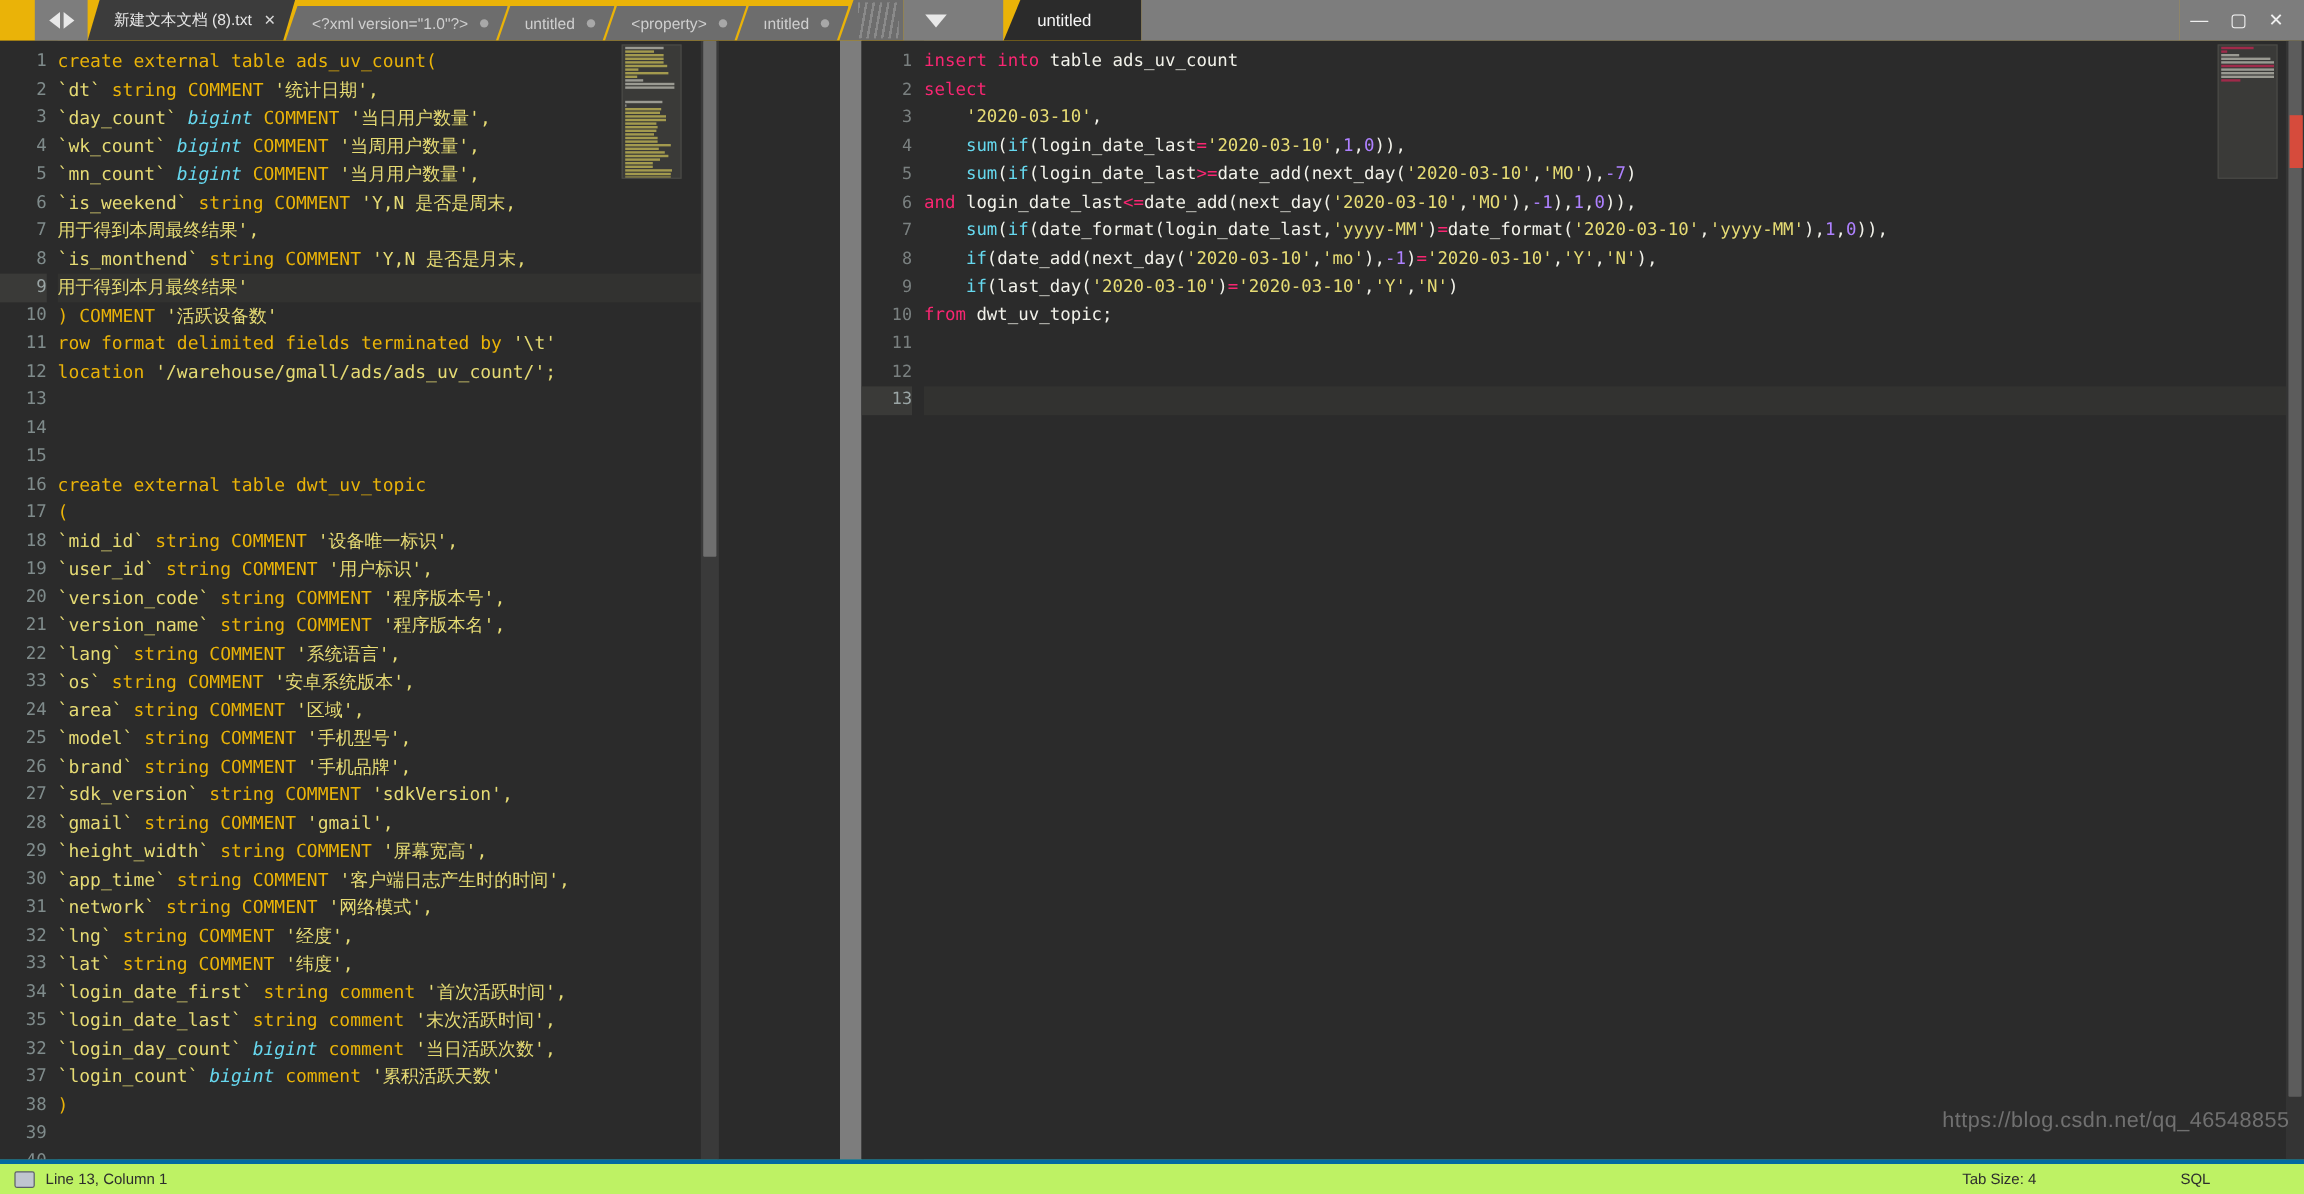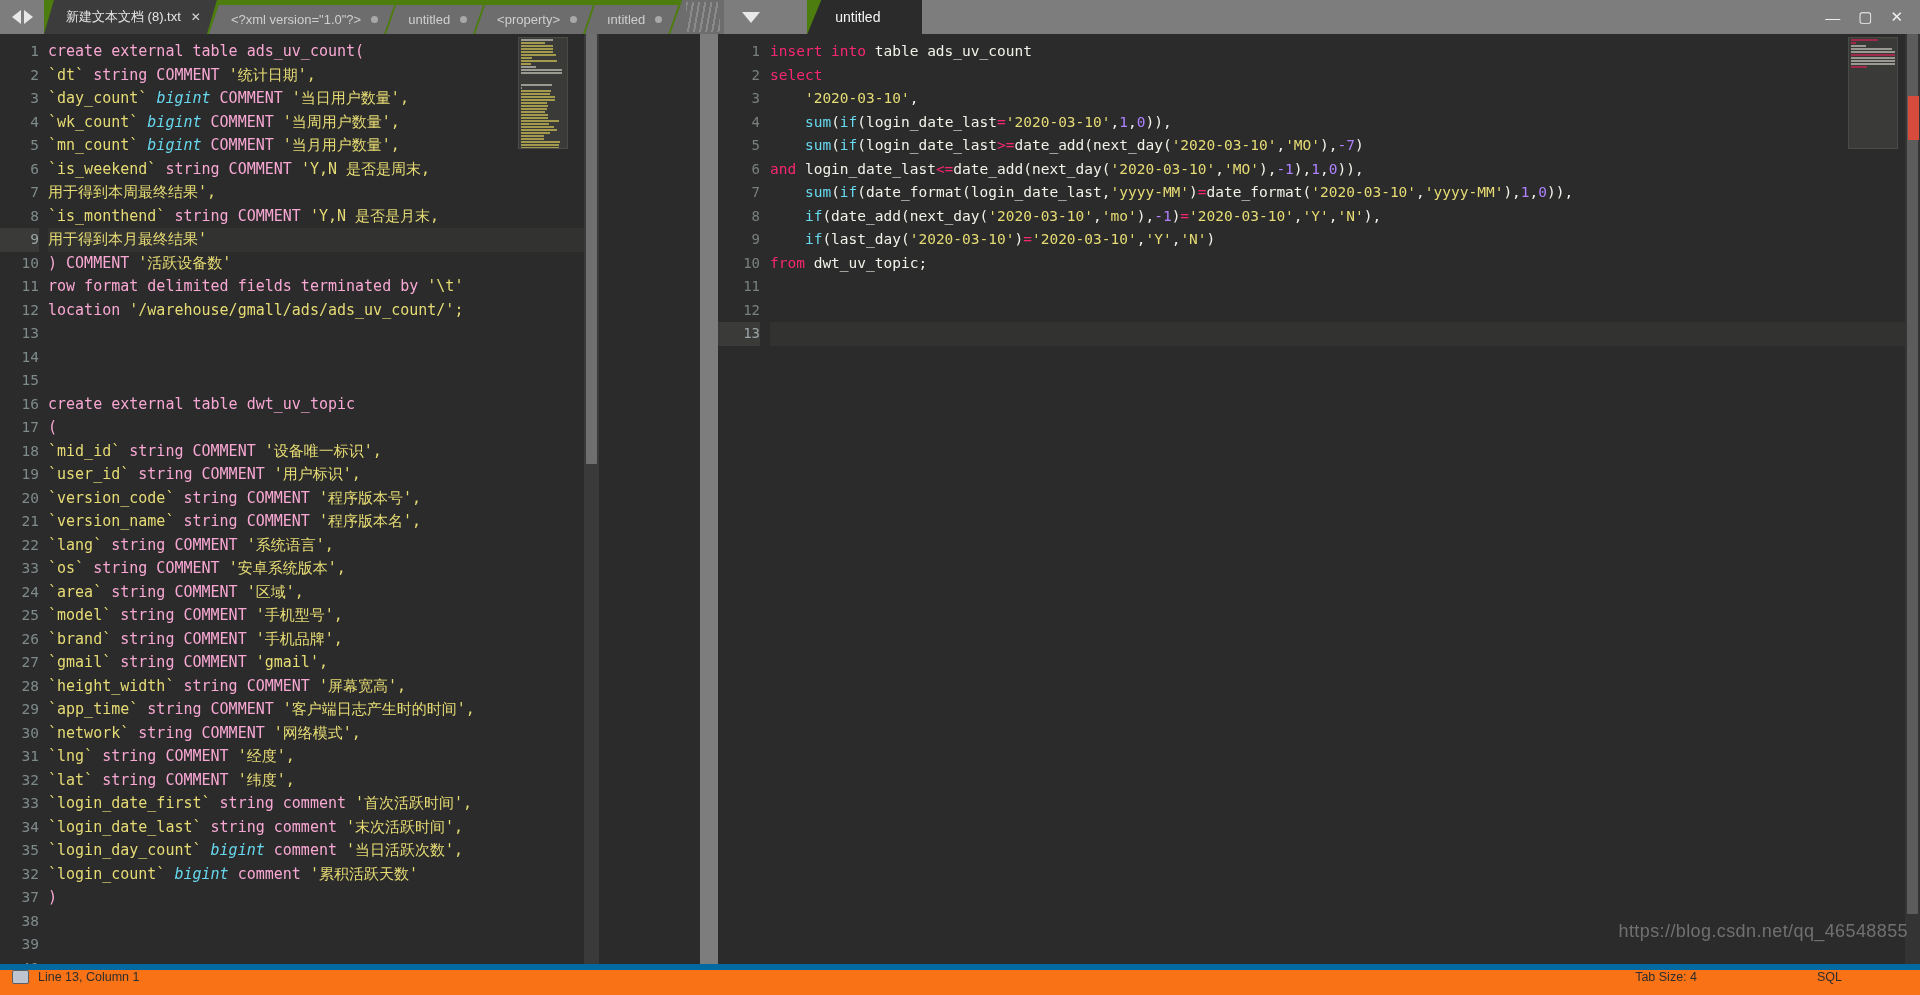--- a/index.html
+++ b/index.html
@@ -4,21 +4,21 @@
 <style>
   html,body{margin:0;padding:0;background:#2b2b2b;}
   body{
     width:1920px;height:995px;overflow:hidden;
     font-family:"DejaVu Sans Mono","Liberation Mono",monospace;
     -webkit-font-smoothing:antialiased;
   }
   #app{position:relative;width:1920px;height:995px;background:#2b2b2b;display:flex;flex-direction:column;}
 
   
-  .tabbar{height:34px;background:#4d7c0f;display:flex;align-items:flex-end;position:relative;flex:0 0 34px;}
+  .tabbar{height:34px;background:#eab308;display:flex;align-items:flex-end;position:relative;flex:0 0 34px;padding-left:29px;}
   .navarrows{width:44px;height:34px;display:flex;align-items:center;justify-content:center;gap:3px;background:#7d7d7d;flex:0 0 44px;}
   .navarrows .ar{width:0;height:0;border-top:7px solid transparent;border-bottom:7px solid transparent;}
   .navarrows .left{border-right:9px solid #e8e8e8;}
   .navarrows .right{border-left:9px solid #e8e8e8;}
 
   .tabs-left{display:flex;align-items:flex-end;height:34px;}
   .tab{
     position:relative;height:29px;display:flex;align-items:center;
     padding:0 16px 0 22px;color:#cfcfcf;font-size:13px;
     font-family:"Liberation Sans","DejaVu Sans",sans-serif;
@@ -64,21 +64,21 @@
   .pane.right .gutter{width:52px;flex:0 0 52px;color:#7a8080;font-size:14px;line-height:23.5px;padding-right:10px;}
   .gutter div{height:23.5px;}
   .gutter div.cur{background:#3a3a38;color:#9aa5a5;}
 
   .code{position:relative;flex:1;padding-top:6px;overflow:hidden;}
   .ln{height:23.5px;line-height:23.5px;white-space:pre;font-size:15px;color:#e0e0d8;}
   .pane.right .ln{font-size:14.5px;}
   .ln.cur{background:#323230;}
 
   
-  .k{color:#f9a8d4;text-align:center;}
+  .k{color:#eab308;text-align:center;}
   .y{color:#e6db74;}
   .c{color:#67d8ef;font-style:italic;}
   .fn{color:#66d9ef;}
   .pk{color:#f92672;}
   .nm{color:#ae81ff;}
   .op{color:#f92672;}
   .w{color:#f2f2ea;}
 
   
   .minimap{position:absolute;top:3px;width:48px;height:110px;background:#3a3a38;border:1px solid #4a4a46;overflow:hidden;}
@@ -98,23 +98,23 @@
 
   
   .watermark{
     position:absolute;right:12px;bottom:22px;color:#9b9b9b;opacity:.62;
     font-size:18px;font-family:"Liberation Sans","DejaVu Sans",sans-serif;
     letter-spacing:.4px;pointer-events:none;
   }
 
   
   .statusbar{
-    height:25px;flex:0 0 25px;background:#f97316;display:flex;align-items:flex-start;
+    height:25px;flex:0 0 25px;background:#bef264;display:flex;align-items:center;
     color:#2d2d2d;font-size:12.5px;font-family:"Liberation Sans","DejaVu Sans",sans-serif;
-    border-top:6px solid #0369a1;
+    border-top:4px solid #0369a1;
   }
   .sb-icon{width:15px;height:12px;border:1.6px solid #5a5f68;border-radius:2px;margin:0 9px 0 12px;background:#bfc5cf;}
   .sb-tab{margin-left:auto;margin-right:120px;}
   .sb-lang{margin-right:78px;}
 </style>
 </head>
 <body>
 
 <div id="app">
 
@@ -231,20 +231,21 @@
           <div class="ln"><span class="k">(</span></div>
           <div class="ln"><span class="y">`mid_id` </span><span class="k">string COMMENT </span><span class="y">'设备唯一标识',</span></div>
           <div class="ln"><span class="y">`user_id` </span><span class="k">string COMMENT </span><span class="y">'用户标识',</span></div>
           <div class="ln"><span class="y">`version_code` </span><span class="k">string COMMENT </span><span class="y">'程序版本号',</span></div>
           <div class="ln"><span class="y">`version_name` </span><span class="k">string COMMENT </span><span class="y">'程序版本名',</span></div>
           <div class="ln"><span class="y">`lang` </span><span class="k">string COMMENT </span><span class="y">'系统语言',</span></div>
           <div class="ln"><span class="y">`os` </span><span class="k">string COMMENT </span><span class="y">'安卓系统版本',</span></div>
           <div class="ln"><span class="y">`area` </span><span class="k">string COMMENT </span><span class="y">'区域',</span></div>
           <div class="ln"><span class="y">`model` </span><span class="k">string COMMENT </span><span class="y">'手机型号',</span></div>
           <div class="ln"><span class="y">`brand` </span><span class="k">string COMMENT </span><span class="y">'手机品牌',</span></div>
+          <div class="ln"><span class="y">`sdk_version` </span><span class="k">string COMMENT </span><span class="y">'sdkVersion',</span></div>
           <div class="ln"><span class="y">`gmail` </span><span class="k">string COMMENT </span><span class="y">'gmail',</span></div>
           <div class="ln"><span class="y">`height_width` </span><span class="k">string COMMENT </span><span class="y">'屏幕宽高',</span></div>
           <div class="ln"><span class="y">`app_time` </span><span class="k">string COMMENT </span><span class="y">'客户端日志产生时的时间',</span></div>
           <div class="ln"><span class="y">`network` </span><span class="k">string COMMENT </span><span class="y">'网络模式',</span></div>
           <div class="ln"><span class="y">`lng` </span><span class="k">string COMMENT </span><span class="y">'经度',</span></div>
           <div class="ln"><span class="y">`lat` </span><span class="k">string COMMENT </span><span class="y">'纬度',</span></div>
           <div class="ln"><span class="y">`login_date_first` </span><span class="k">string comment </span><span class="y">'首次活跃时间',</span></div>
           <div class="ln"><span class="y">`login_date_last` </span><span class="k">string comment </span><span class="y">'末次活跃时间',</span></div>
           <div class="ln"><span class="y">`login_day_count` </span><span class="c">bigint</span><span class="k"> comment </span><span class="y">'当日活跃次数',</span></div>
           <div class="ln"><span class="y">`login_count` </span><span class="c">bigint</span><span class="k"> comment </span><span class="y">'累积活跃天数'</span></div>

